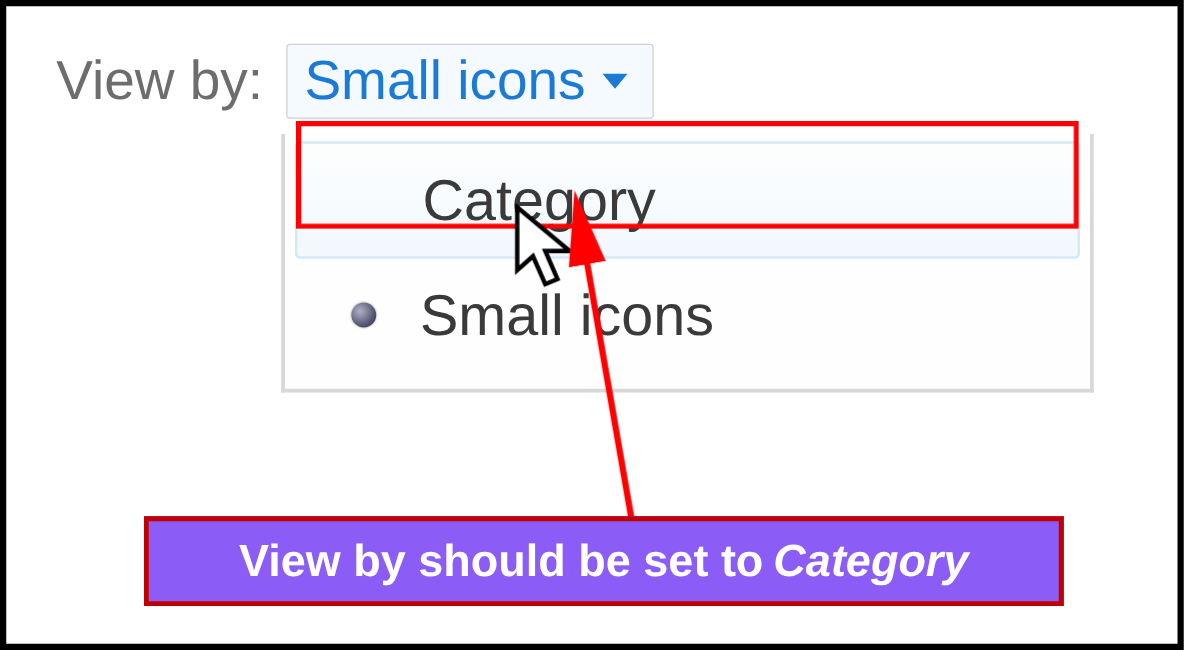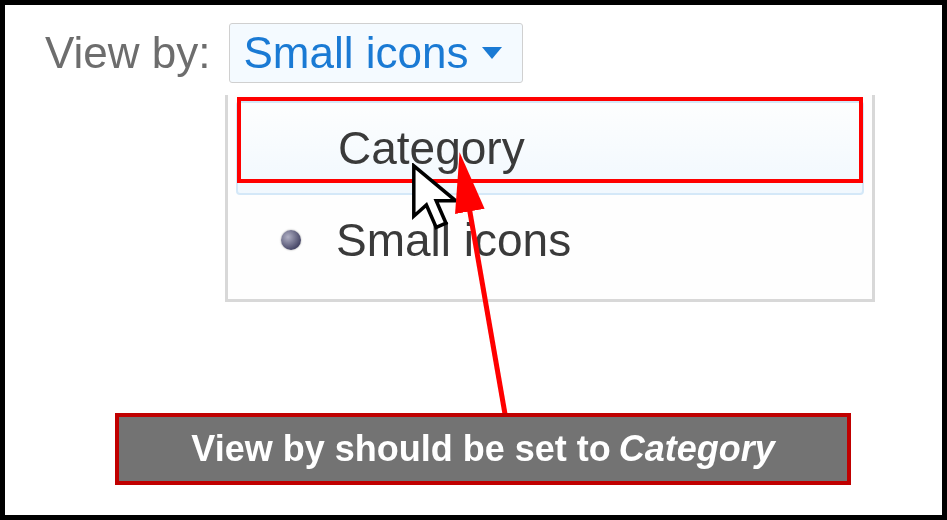--- a/index.html
+++ b/index.html
@@ -12,21 +12,21 @@
     border: 5px solid #000;
   }
   .canvas {
     position: relative;
     width: 100%;
     height: 100%;
     overflow: hidden;
   }
   .ui-block {
     position: absolute;
-    top: 0;
+    top: 12px;
     left: 0;
     width: 100%;
     transform: scale(1);
     transform-origin: top left;
     filter: blur(0.5px);
   }
   .view-by-row {
     display: flex;
     align-items: center;
     gap: 18px;
@@ -130,21 +130,21 @@
     pointer-events: none;
   }
   .arrow-line svg { width: 100%; height: 100%; overflow: visible; }
   
   .callout {
     position: absolute;
     top: 408px;
     left: 110px;
     width: 736px;
     height: 72px;
-    background: #737373;
+    background: #8b5cf6;
     border: 4px solid #c00000;
     display: flex;
     align-items: center;
     justify-content: center;
     color: #ffffff;
     font-size: 36px;
     font-weight: 700;
     font-family: Arial, Helvetica, sans-serif;
   }
   .callout em {

